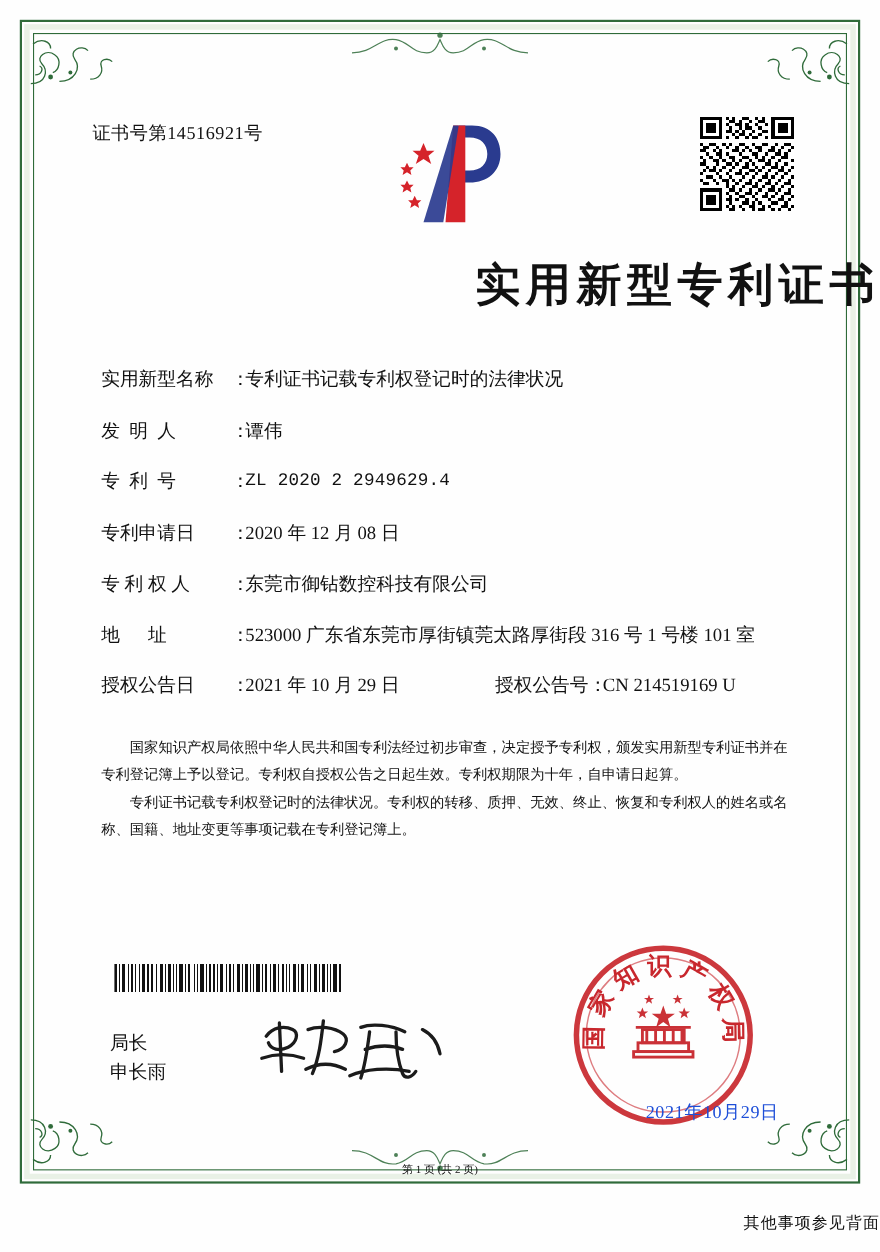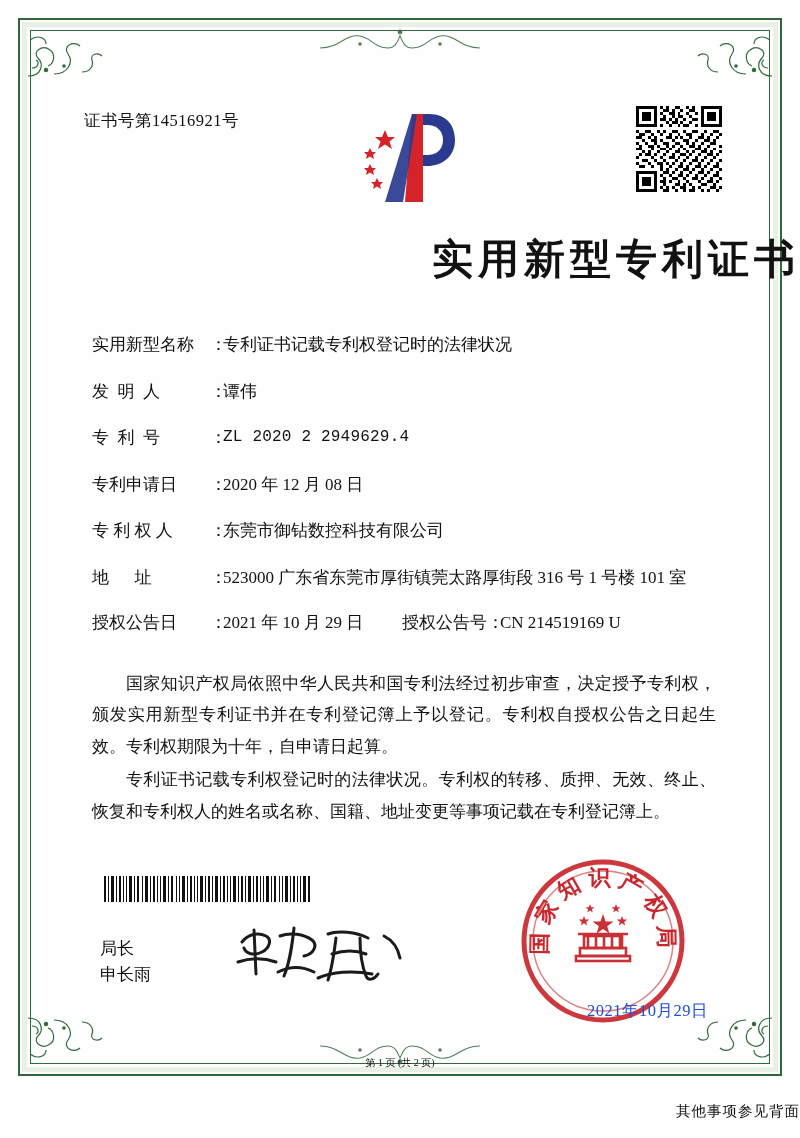--- a/index.html
+++ b/index.html
@@ -135,32 +135,33 @@
     font-family: "Liberation Mono", "DejaVu Sans Mono", monospace;
     font-size: 16px;
     letter-spacing: .2px;
   }
 
   .row-dual {
     display: flex;
     align-items: flex-start;
     font-size: 17px;
     margin-bottom: 21px;
+    gap: 48px;
   }
   .dual-left { width: 310px; flex: none; display: flex; }
   .dual-right { flex: 1; display: flex; align-items: center; }
   .dual-label { white-space: pre; }
 
   
   .paragraphs {
     position: absolute;
     left: 92px;
     right: 84px;
     top: 668px;
-    font-size: 17px;
+    font-size: 13px;
     line-height: 1.85;
     text-align: justify;
   }
   .paragraphs p {
     margin: 0 0 2px 0;
     text-indent: 2em;
   }
 
   
   .barcode {

